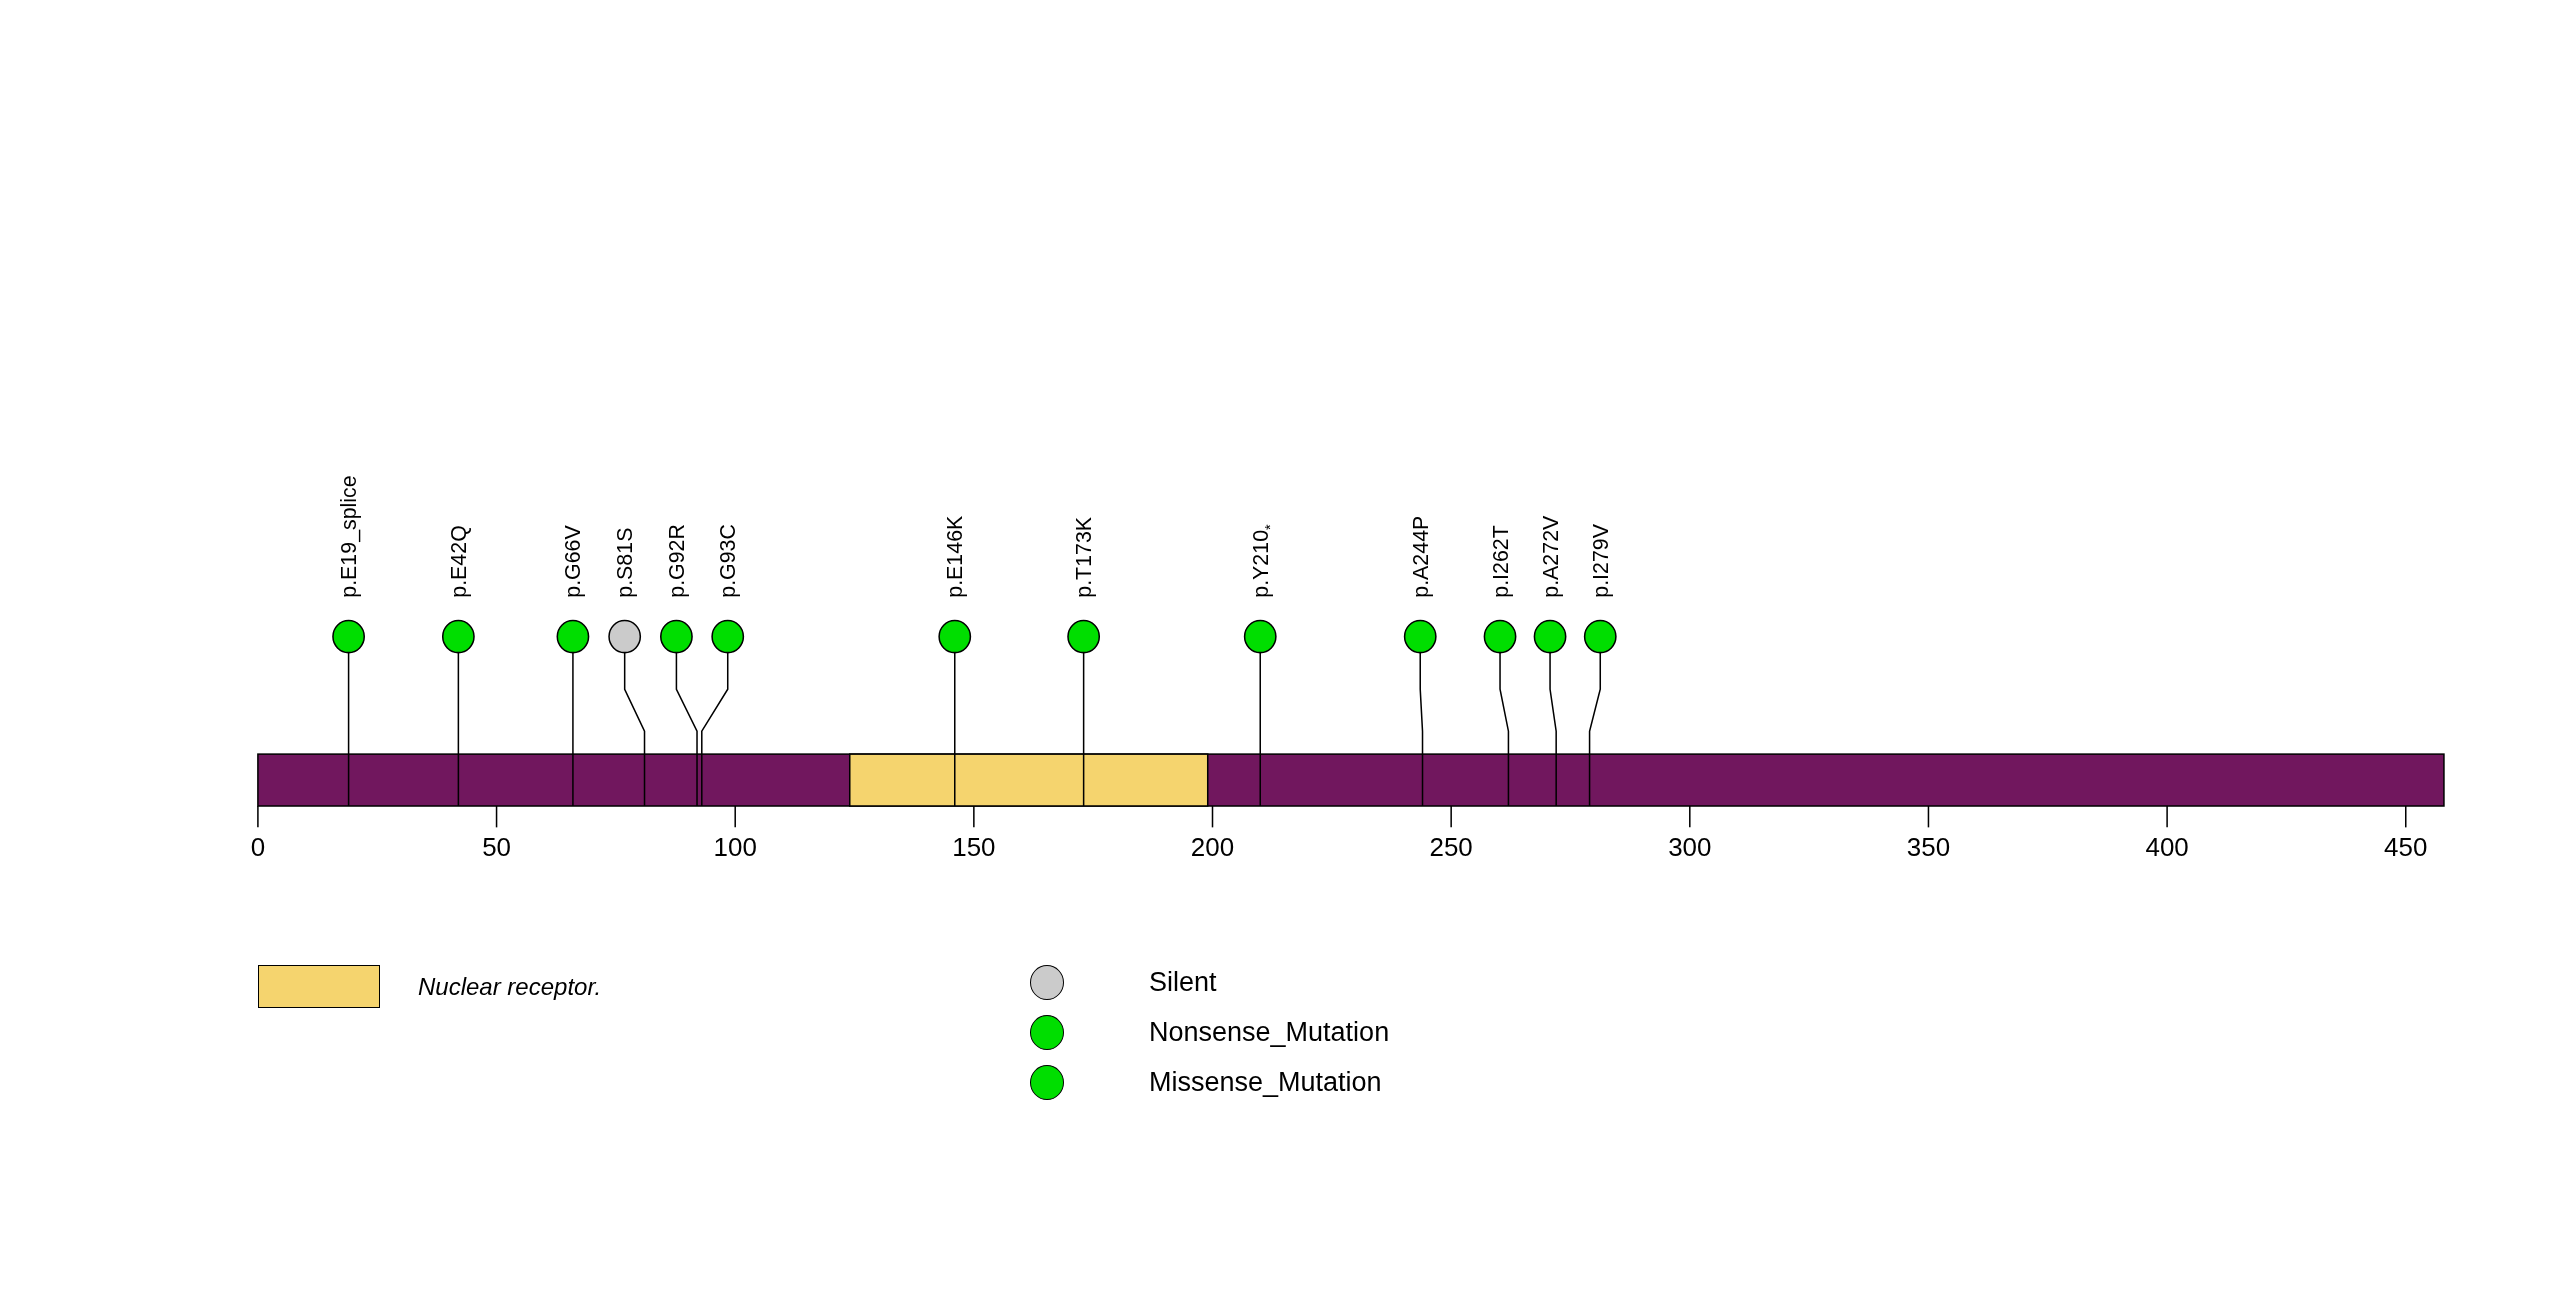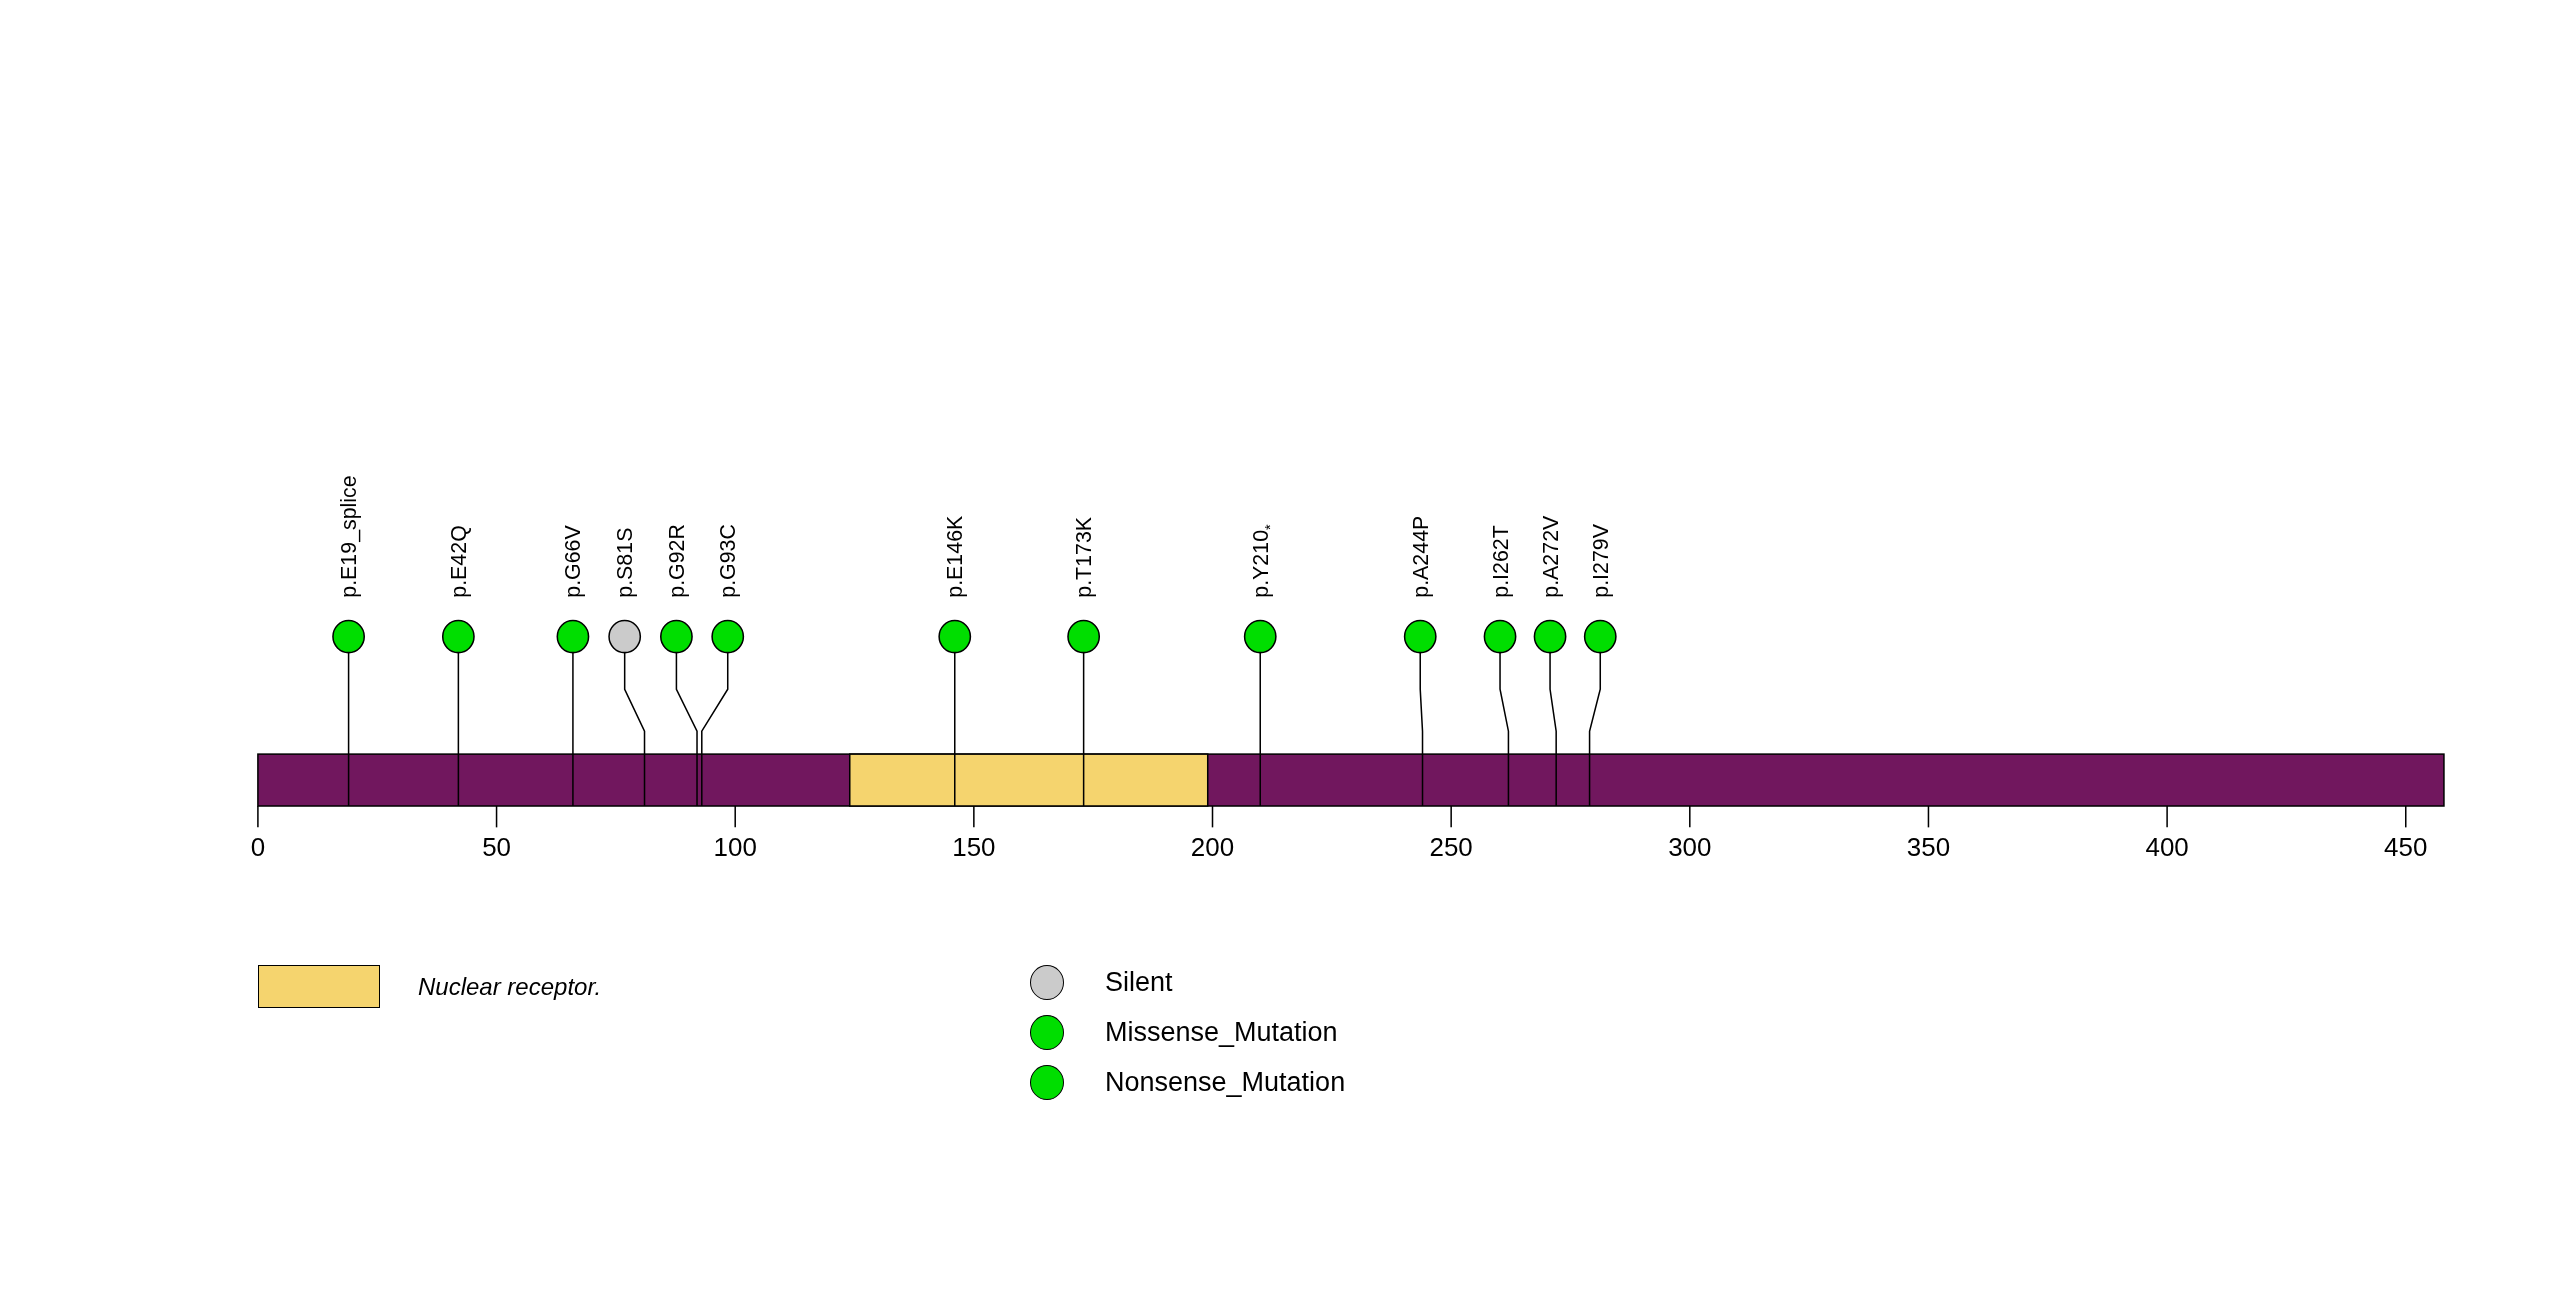--- a/index.html
+++ b/index.html
@@ -27,20 +27,21 @@
     white-space:nowrap;
     line-height:43px;
     font-style:italic;
   }
   .legend-right{
     position:absolute;left:1030px;top:957px;
   }
   .legend-row{
     display:flex;align-items:center;
     height:50px;
+    gap:44px;
   }
   .legend-dot{
     width:34px;height:35px;
     border:1.5px solid #000;
     border-radius:50%;
     box-sizing:border-box;
     flex:0 0 auto;
   }
   .legend-text{
     margin-left:41px;
@@ -122,22 +123,22 @@
     <div class="domain-label">Nuclear receptor.</div>
   </div>
 
   <div class="legend-right">
     <div class="legend-row">
       <div class="legend-dot" style="background: rgb(203, 203, 203);"></div>
       <div class="legend-text">Silent</div>
     </div>
     <div class="legend-row">
       <div class="legend-dot" style="background: rgb(0, 222, 0);"></div>
-      <div class="legend-text">Missense_Mutation</div>
+      <div class="legend-text">Nonsense_Mutation</div>
     </div>
     <div class="legend-row">
       <div class="legend-dot" style="background: rgb(0, 222, 0);"></div>
-      <div class="legend-text">Nonsense_Mutation</div>
+      <div class="legend-text">Missense_Mutation</div>
     </div>
   </div>
 
 </div>
 
 
 </body></html>

